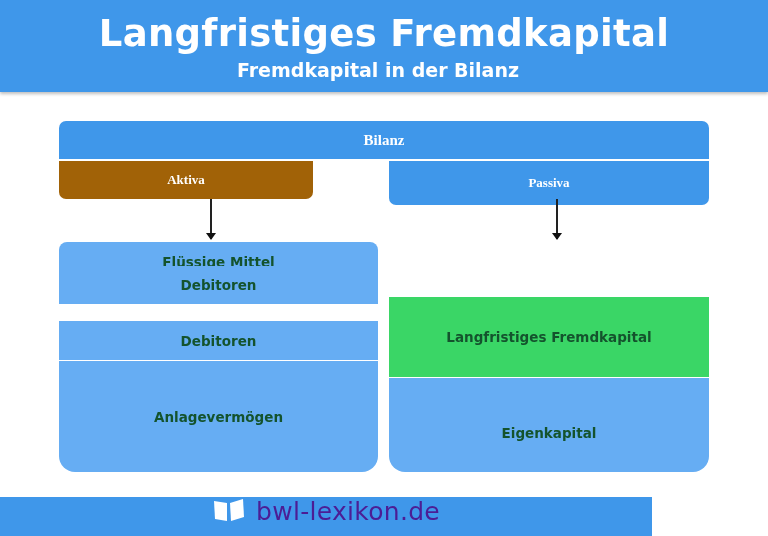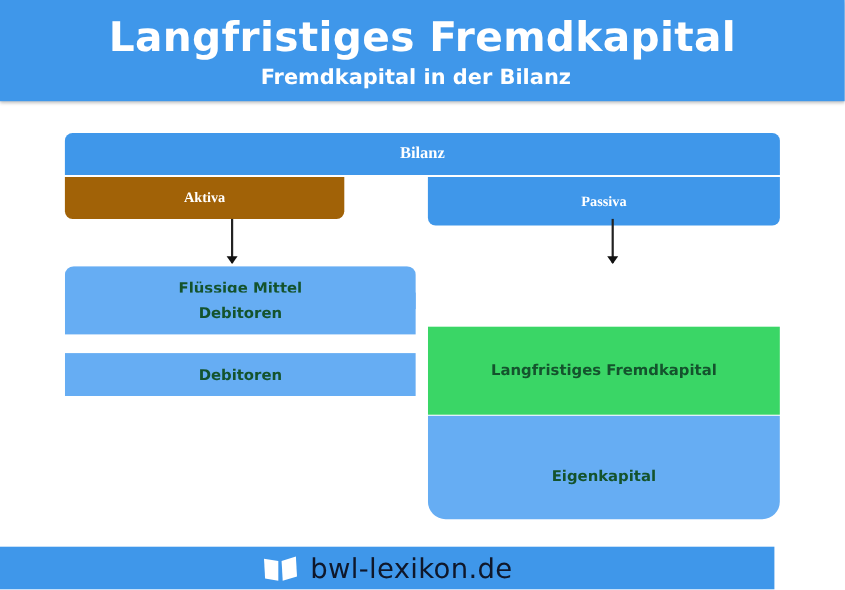--- a/index.html
+++ b/index.html
@@ -39,22 +39,22 @@
     background:#ffffff;
   }
   .col-left { left:59px; width:319px; }
   .col-right { left:389px; width:320px; }
   .row {
     position:absolute; left:0; right:0; color:#14532d; font-weight:bold; font-size:13.5px;
     display:flex; align-items:center; justify-content:center; background:#66adf3;
   }
   .row.green { background:#3ad666; }
   .footer {
-    position:absolute; left:0; top:497px; width:704px; height:39px; background:#3f97ea;
-    color:#0f172a; display:flex; align-items:center; justify-content:center;
+    position:absolute; left:0; top:497px; width:652px; height:39px; background:#3f97ea;
+    color:#4c1d95; display:flex; justify-content:center;
   }
   .footer .brand { font-size:25px; margin-left:10px; letter-spacing:0.3px; }
   .book { width:34px; height:26px; }
 </style>
 </head>
 <body>
 
 <div class="header">
   <div class="title">Langfristiges Fremdkapital</div>
   <div class="subtitle">Fremdkapital in der Bilanz</div>
@@ -64,20 +64,21 @@
 <div class="box aktiva">Aktiva</div>
 <div class="box passiva">Passiva</div>
 
 <div class="arrow" style="left:210px; top:199px; height:40px;"></div>
 <div class="arrow" style="left:556px; top:199px; height:40px;"></div>
 
 <div class="col col-left">
   <div class="row" style="top:0; height:39px;">Flüssige Mittel</div>
   <div class="row" style="top:24px; height:38px;">Debitoren</div>
   <div class="row" style="top:79px; height:39px;">Debitoren</div>
+  <div class="row" style="top:119px; height:111px;">Anlagevermögen</div>
 </div>
 
 <div class="col col-right">
   <div class="row green" style="top:55px; height:80px;">Langfristiges Fremdkapital</div>
   <div class="row" style="top:136px; height:110px;">Eigenkapital</div>
 </div>
 
 <div class="footer">
   <svg class="book" viewBox="0 0 34 26">
     <polygon points="2,4 15,6 15,24 3,22" fill="#ffffff"></polygon>

